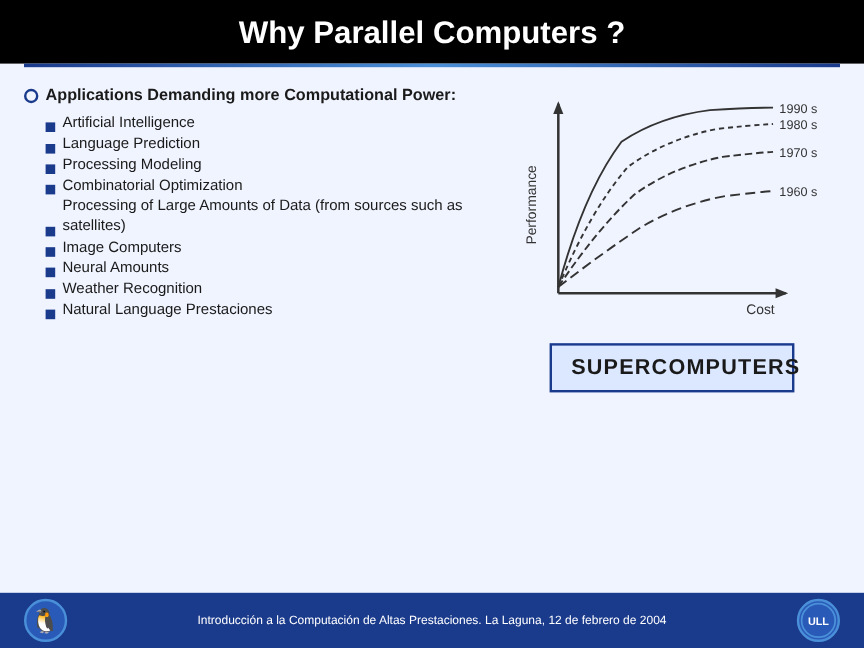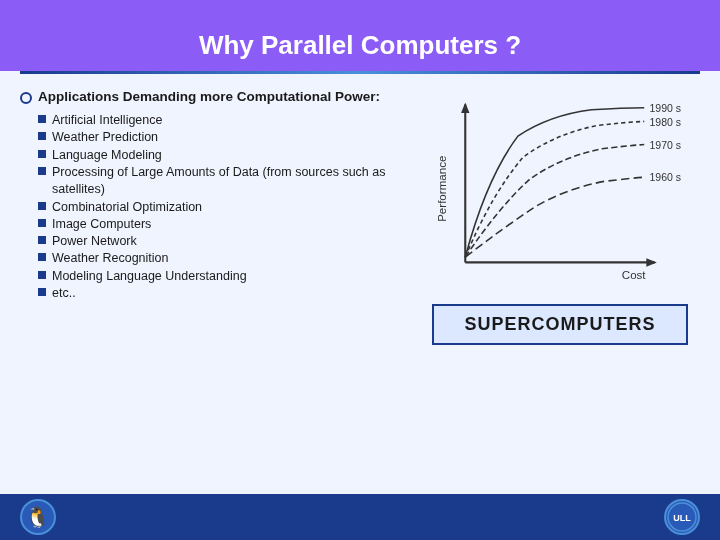--- a/index.html
+++ b/index.html
@@ -14,22 +14,22 @@
 
     .slide {
       width: 720px;
       height: 540px;
       background: #f0f4ff;
       position: relative;
       padding: 0;
     }
 
     .header {
-      background: #8b5cf6;
-      padding: 30px 30px 10px 30px;
+      background: #000000;
+      padding: 12px 30px 10px 30px;
       display: flex;
       align-items: center;
     }
 
     .title {
       color: #ffffff;
       font-size: 26px;
       font-weight: bold;
       flex: 1;
       text-align: center;
@@ -81,21 +81,21 @@
       margin-top: 2px;
       flex-shrink: 0;
     }
 
     .sub-item {
       font-size: 12.5px;
       color: #1a1a1a;
       margin: 1px 0;
       padding-left: 18px;
       display: flex;
-      align-items: flex-start;
+      align-items: flex-end;
       gap: 6px;
     }
 
     .bullet-square {
       display: inline-block;
       width: 8px;
       height: 8px;
       background: #1a3a8c;
       margin-top: 3px;
       flex-shrink: 0;
@@ -120,21 +120,21 @@
     .chart-svg {
       width: 100%;
       height: 100%;
     }
 
     .supercomputers-box {
       background: #dce8ff;
       border: 2px solid #1a3a8c;
       padding: 8px 16px;
       margin-top: 10px;
-      width: 256px;
+      width: 204px;
       text-align: center;
     }
 
     .supercomputers-text {
       font-size: 18px;
       font-weight: bold;
       color: #1a1a1a;
       letter-spacing: 1px;
     }
 
@@ -191,53 +191,49 @@
         <span class="bullet-circle"></span>
         <span>Applications    Demanding    more Computational Power:</span>
       </div>
 
       <div class="sub-item">
         <span class="bullet-square"></span>
         <span class="sub-item-text">Artificial Intelligence</span>
       </div>
       <div class="sub-item">
         <span class="bullet-square"></span>
-        <span class="sub-item-text">Weather Prediction</span>
-      </div>
-      <div class="sub-item">
-        <span class="bullet-square"></span>
-        <span class="sub-item-text">Language Modeling</span>
+        <span class="sub-item-text">Language Prediction</span>
+      </div>
+      <div class="sub-item">
+        <span class="bullet-square"></span>
+        <span class="sub-item-text">Processing Modeling</span>
+      </div>
+      <div class="sub-item">
+        <span class="bullet-square"></span>
+        <span class="sub-item-text">Combinatorial Optimization</span>
       </div>
       <div class="sub-item">
         <span class="bullet-square"></span>
         <span class="sub-item-text processing-text">Processing of Large Amounts of Data  (from  sources  such  as satellites)</span>
       </div>
       <div class="sub-item">
         <span class="bullet-square"></span>
-        <span class="sub-item-text">Combinatorial Optimization</span>
-      </div>
-      <div class="sub-item">
-        <span class="bullet-square"></span>
         <span class="sub-item-text">Image Computers</span>
       </div>
       <div class="sub-item">
         <span class="bullet-square"></span>
-        <span class="sub-item-text">Power Network</span>
+        <span class="sub-item-text">Neural Amounts</span>
       </div>
       <div class="sub-item">
         <span class="bullet-square"></span>
         <span class="sub-item-text">Weather Recognition</span>
       </div>
       <div class="sub-item">
         <span class="bullet-square"></span>
-        <span class="sub-item-text">Modeling  Language  Understanding</span>
-      </div>
-      <div class="sub-item">
-        <span class="bullet-square"></span>
-        <span class="sub-item-text">etc..</span>
+        <span class="sub-item-text">Natural  Language  Prestaciones</span>
       </div>
 
     </div>
 
     <div class="right-col">
 
       <div class="chart-container">
         <svg class="chart-svg" viewBox="0 0 240 190">
 
           <line x1="30" y1="10" x2="30" y2="160" stroke="#333" stroke-width="2"></line>
@@ -270,20 +266,21 @@
         <span class="supercomputers-text">SUPERCOMPUTERS</span>
       </div>
 
     </div>
   </div>
 
   <div class="footer">
     <div class="logo-circle">
       <span class="tux-icon">🐧</span>
     </div>
+    <div class="footer-text">Introducción a la Computación de Altas Prestaciones. La Laguna, 12 de febrero de 2004</div>
     <div class="logo-circle">
       <svg width="32" height="32" viewBox="0 0 32 32">
         <circle cx="16" cy="16" r="14" fill="#2a5ab8" stroke="#4a90d9" stroke-width="1.5"></circle>
         <text x="16" y="20" font-size="9" fill="white" text-anchor="middle" font-weight="bold">ULL</text>
       </svg>
     </div>
   </div>
 
 </div>
 

